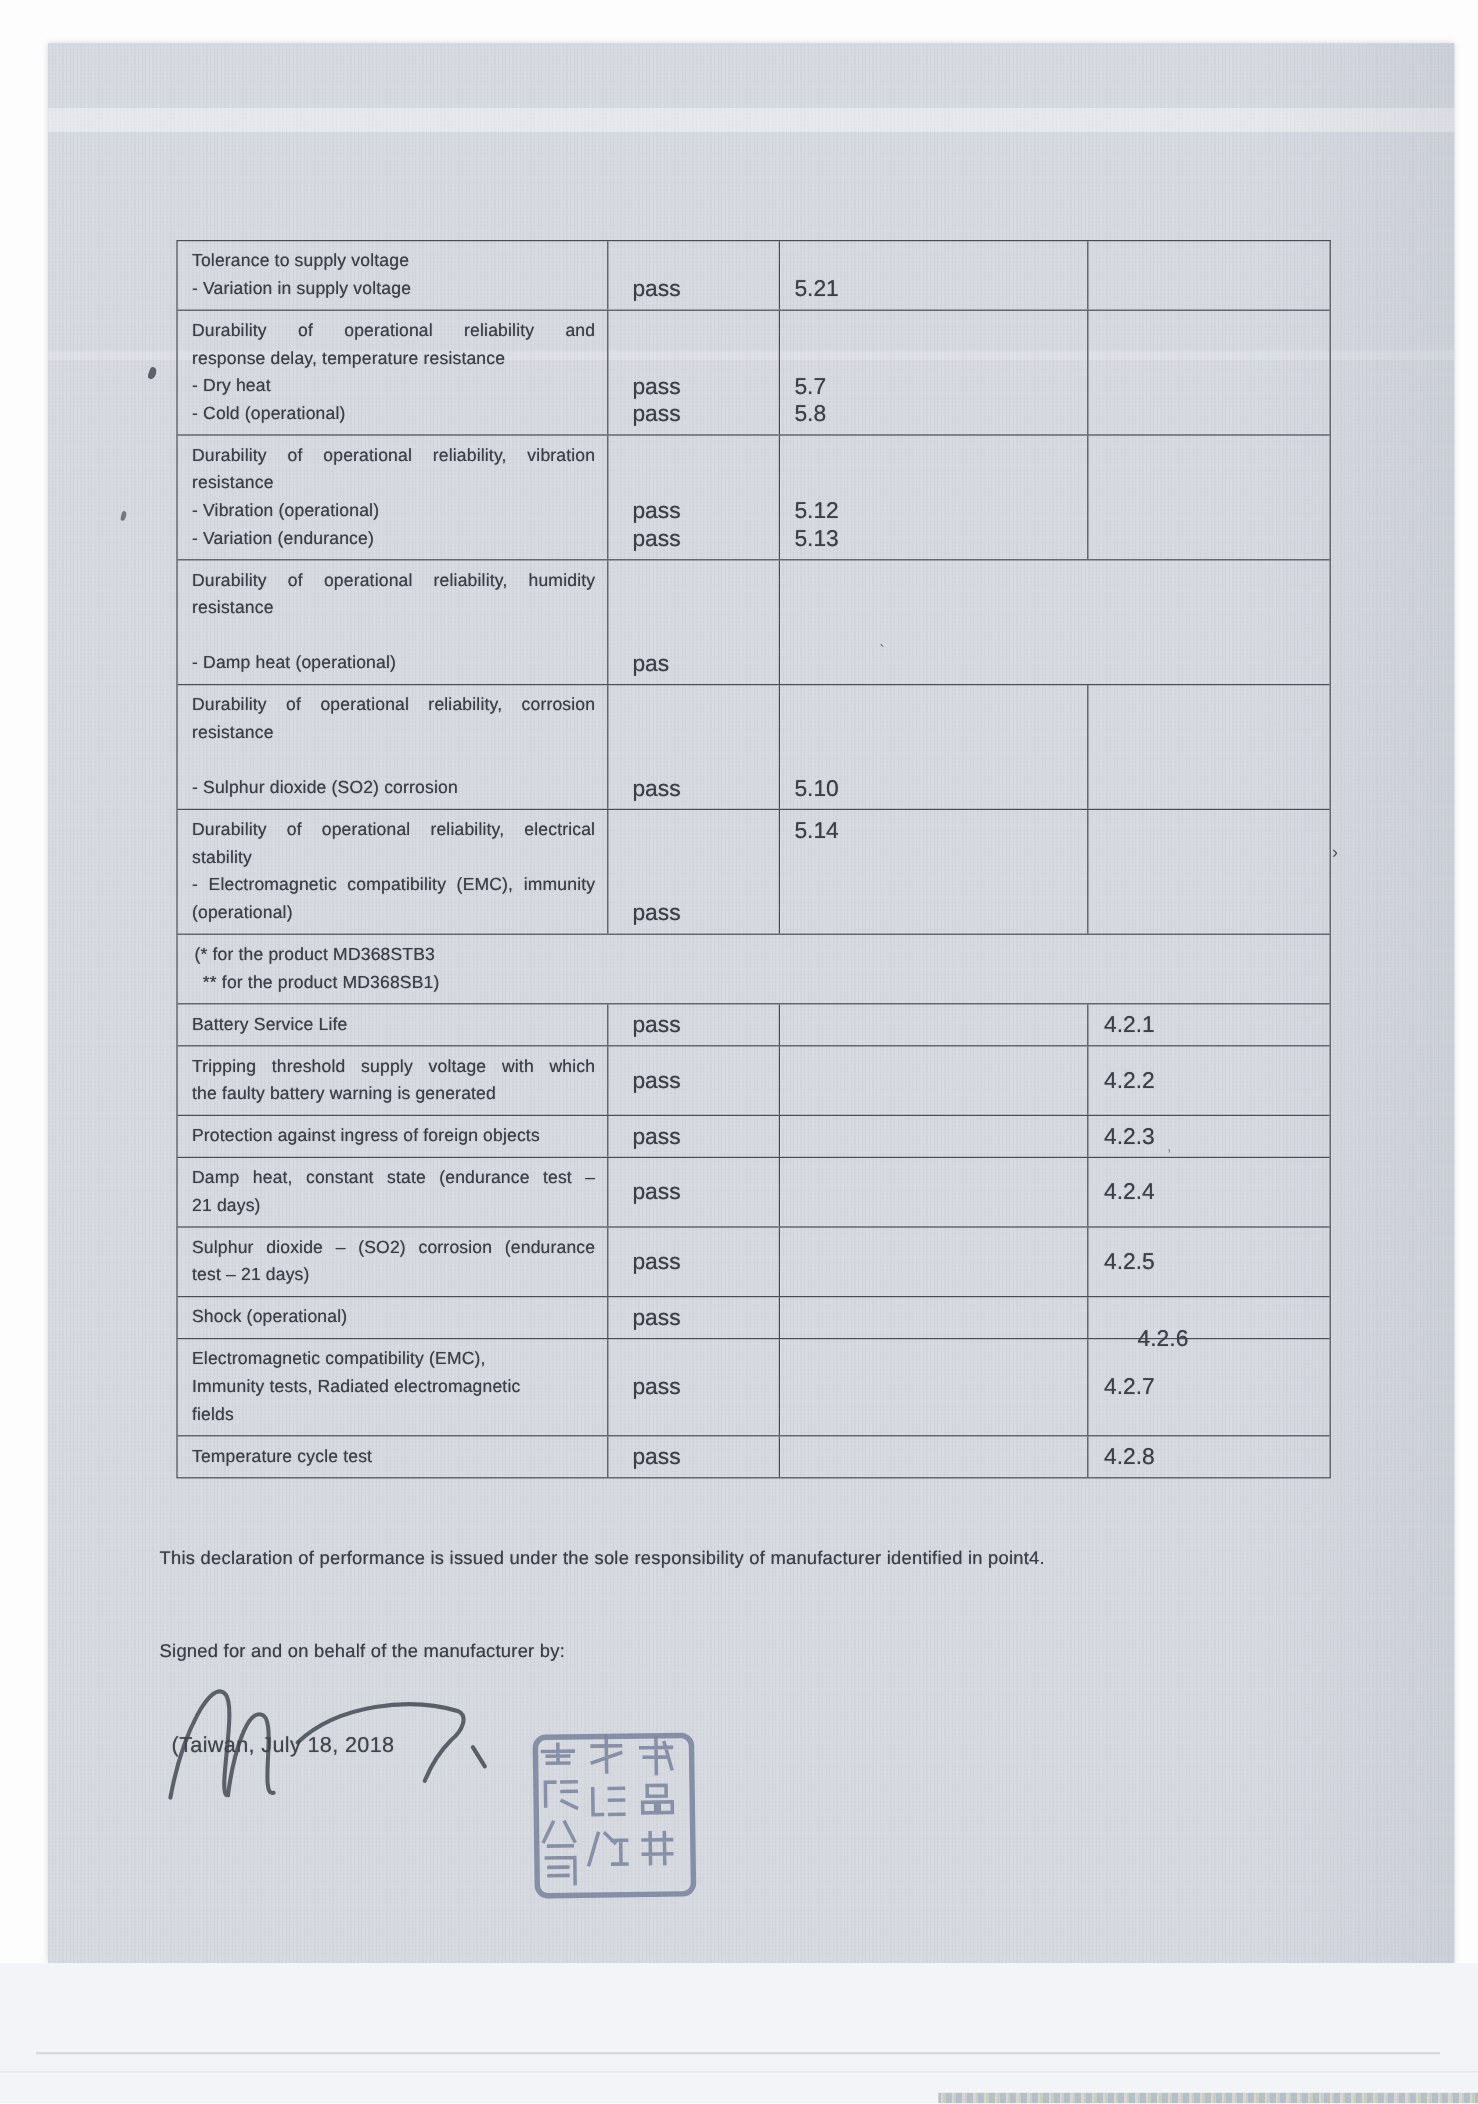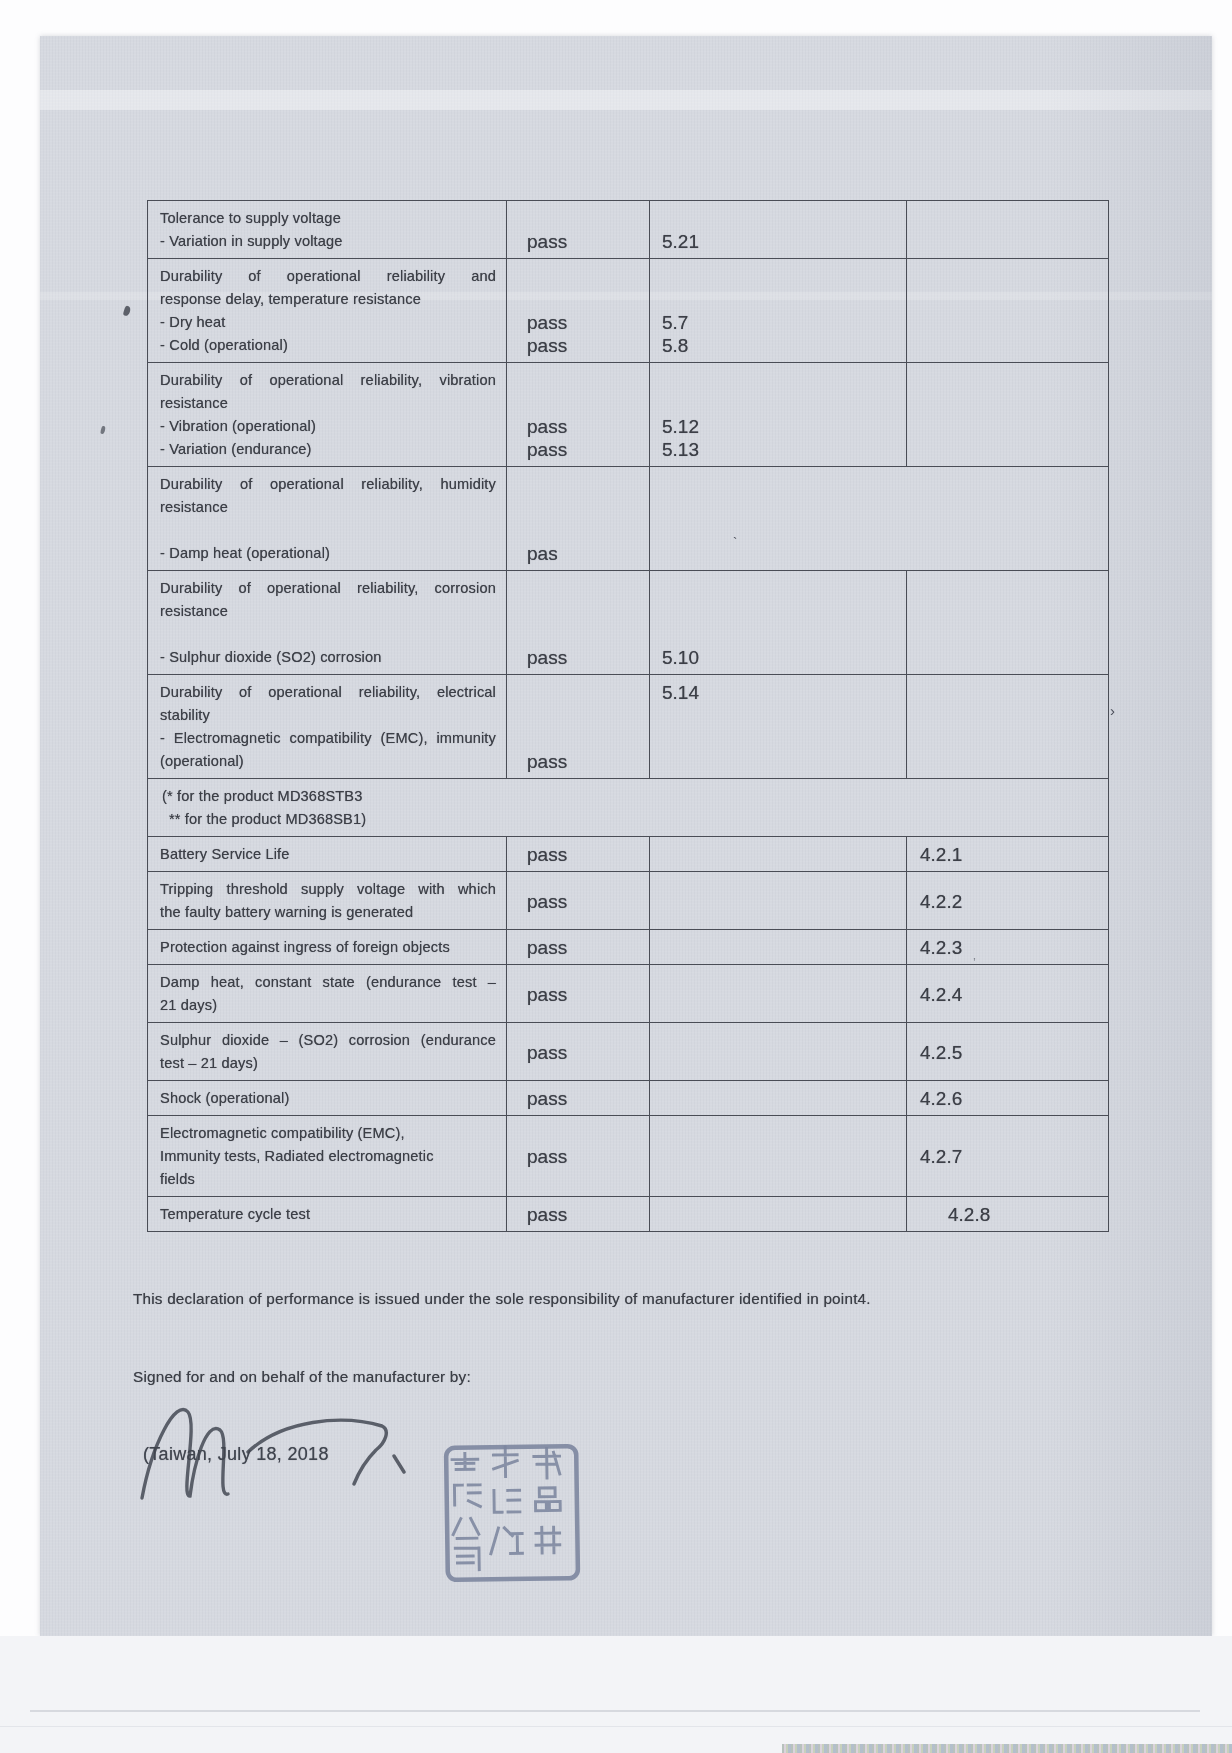--- a/index.html
+++ b/index.html
@@ -224,21 +224,21 @@
       </div>
       <div class="trow">
         <div class="cell c-desc">
           <div class="line">Shock (operational)</div>
         </div>
         <div class="cell c-result">
           <div class="val" style="top: 6px;">pass</div>
         </div>
         <div class="cell c-a"></div>
         <div class="cell c-b">
-          <div class="val" style="top: 6px;">4.2.6</div>
+          <div class="val" style="top: 24px; margin-left: 28px;">4.2.6</div>
         </div>
       </div>
       <div class="trow">
         <div class="cell c-desc">
           <div class="line">Electromagnetic compatibility (EMC),</div>
           <div class="line">Immunity tests, Radiated electromagnetic</div>
           <div class="line">fields</div>
         </div>
         <div class="cell c-result">
           <div class="val vcenter">pass</div>
@@ -250,21 +250,21 @@
       </div>
       <div class="trow">
         <div class="cell c-desc">
           <div class="line">Temperature cycle test</div>
         </div>
         <div class="cell c-result">
           <div class="val" style="top: 6px;">pass</div>
         </div>
         <div class="cell c-a"></div>
         <div class="cell c-b">
-          <div class="val" style="top: 6px; margin-left: 28px;">4.2.8</div>
+          <div class="val" style="top: 6px;">4.2.8</div>
         </div>
       </div>
     </div>
 
   <p class="ptext" style="left:133px;top:1290px;width:920px;">This declaration of performance is issued under the sole responsibility of manufacturer identified in point4.</p>
   <p class="ptext" style="left:133px;top:1368px;width:520px;">Signed for and on behalf of the manufacturer by:</p>
 
   <svg class="sig-svg" width="310" height="120" viewBox="0 0 310 120">
     <g fill="none" stroke="#454a55" stroke-width="3.4" stroke-linecap="round" opacity=".85">
       <path d="M6 108 C 16 54, 40 8, 52 22 C 62 34, 44 108, 54 106 C 58 74, 70 30, 84 40 C 94 48, 80 108, 92 104"></path>

